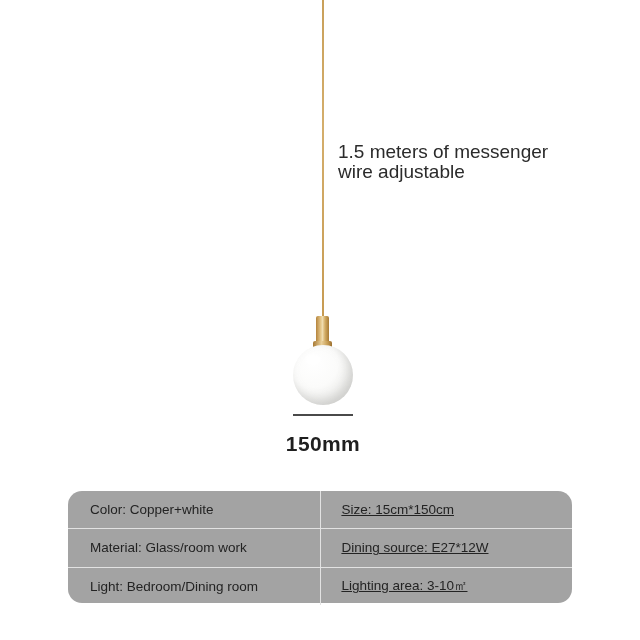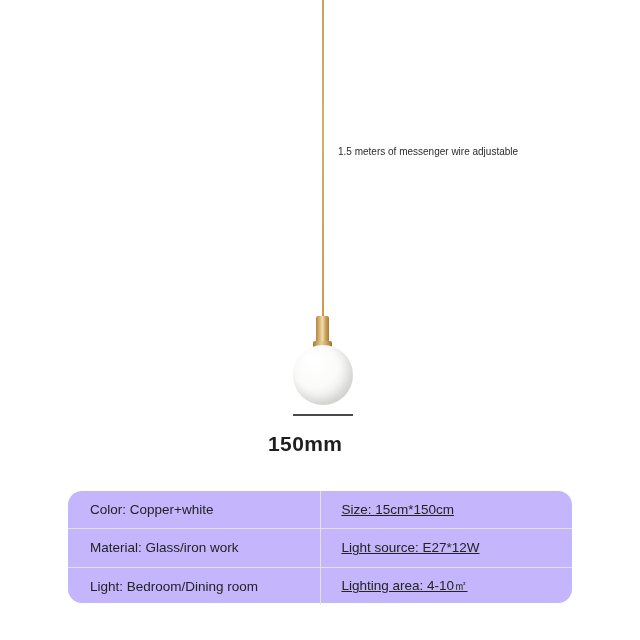--- a/index.html
+++ b/index.html
@@ -81,44 +81,45 @@
     width: 60px;
     height: 2px;
     background: #4a4a4a;
   }
 
   .measure-label {
     position: absolute;
     left: 268px;
     top: 432px;
     width: 110px;
+    text-align: center;
     font-size: 21px;
     font-weight: bold;
     letter-spacing: 0.4px;
     color: #1f1f1f;
   }
 
   .wire-note {
     position: absolute;
     left: 338px;
     top: 142px;
     width: 240px;
-    font-size: 10px;
+    font-size: 19px;
     line-height: 20px;
     color: #2b2b2b;
   }
 
   
   #spec-card {
     position: absolute;
     left: 68px;
     top: 491px;
     width: 504px;
     height: 112px;
-    background: #c4b5fd;
+    background: #a3a3a3;
     border-radius: 14px;
   }
 
   .spec-table {
     width: 100%;
     height: 100%;
     border-collapse: collapse;
     table-layout: fixed;
   }
   .spec-table td {
@@ -159,22 +160,22 @@
 </div>
 
 <div id="spec-card">
   <table class="spec-table">
     <tbody>
         <tr>
       <td class="col-left">Color: Copper+white</td>
       <td class="col-right">Size: 15cm*150cm</td>
     </tr>
     <tr>
-      <td class="col-left">Material: Glass/iron work</td>
-      <td class="col-right">Light source: E27*12W</td>
+      <td class="col-left">Material: Glass/room work</td>
+      <td class="col-right">Dining source: E27*12W</td>
     </tr>
     <tr>
       <td class="col-left">Light: Bedroom/Dining room</td>
-      <td class="col-right">Lighting area: 4-10㎡</td>
+      <td class="col-right">Lighting area: 3-10㎡</td>
     </tr>
   </tbody>
     </table>
 </div>
 
 </body></html>

